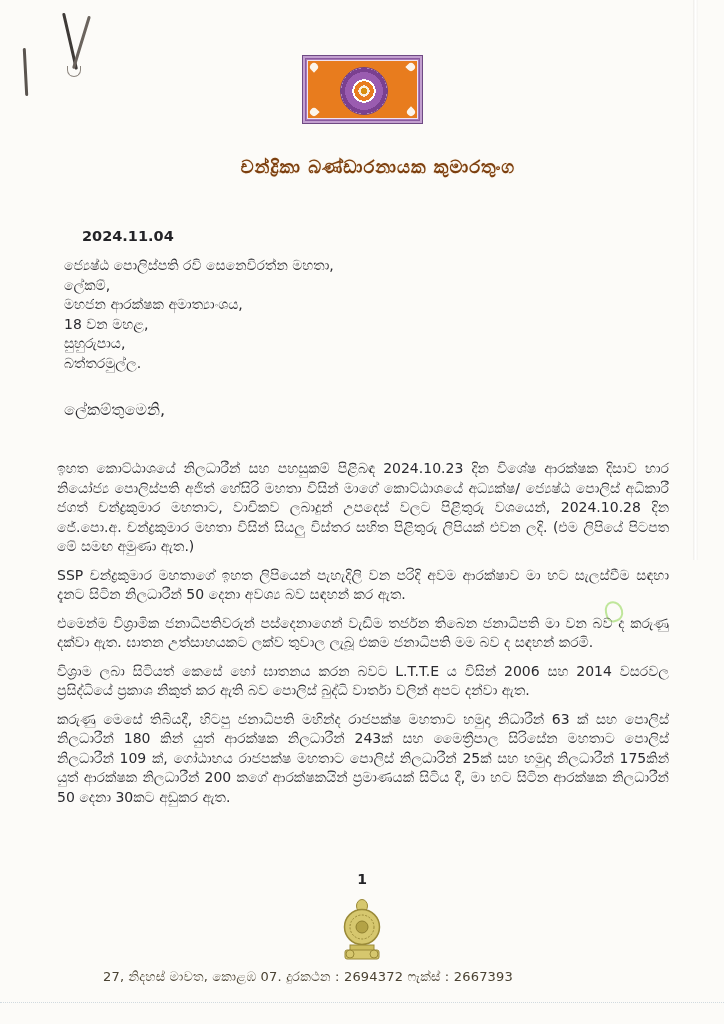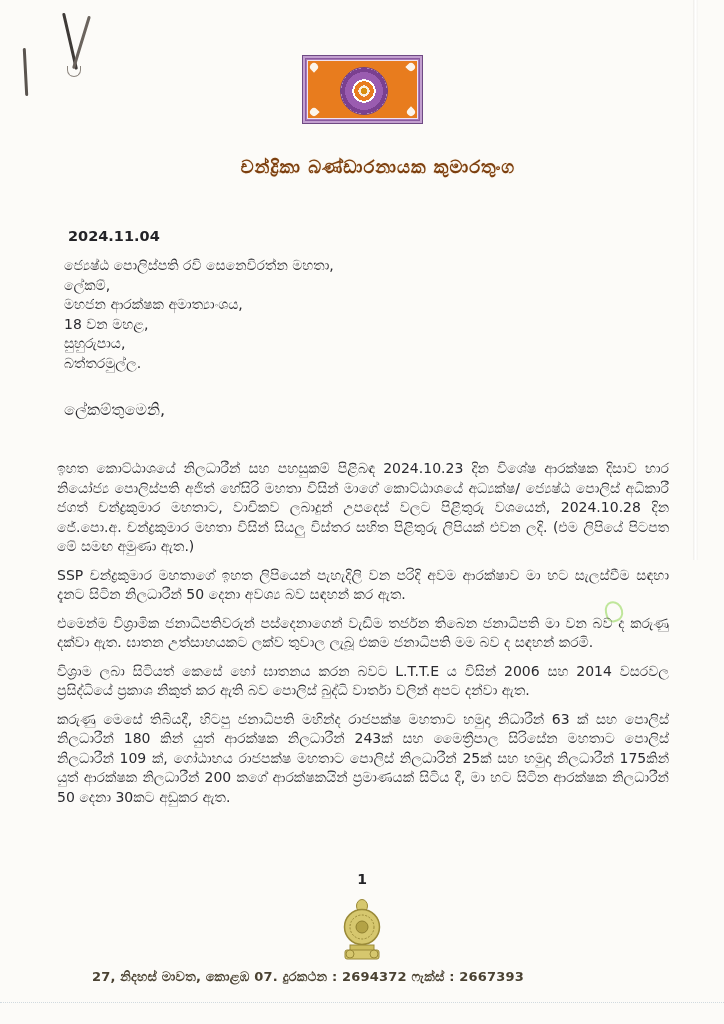--- a/index.html
+++ b/index.html
@@ -54,34 +54,34 @@
       #d89010 0 9%, #f8efe0 9% 17%, #e87c1e 17% 30%, #ffffff 30% 36%,
       #9a5cb0 36% 58%, #7a4090 58% 70%, #cfaede 70% 79%, #8a4ea0 79% 100%);
     border:1px solid #6f4084;
   }
   
   .name{
     position:absolute;left:16px;top:156px;width:724px;text-align:center;
     font-size:18px;font-weight:bold;color:#7b3f10;letter-spacing:1px;
     text-shadow:0 0 1px rgba(200,120,30,.45);
   }
-  .date{position:absolute;left:68px;top:228px;font-size:14.5px;font-weight:bold;color:#232327;}
+  .date{position:absolute;left:82px;top:228px;font-size:14.5px;font-weight:bold;color:#232327;}
   .recipient{position:absolute;left:64px;top:256px;font-size:14px;line-height:19.5px;}
   .salutation{position:absolute;left:64px;top:400px;font-size:16px;}
   .subject{
     position:absolute;left:64px;top:430px;font-size:14.5px;font-weight:bold;
     text-decoration:underline;letter-spacing:.2px;color:#232327;
   }
   .body-text{position:absolute;left:57px;top:459px;width:612px;font-size:14px;line-height:19.5px;text-align:justify;}
   .body-text p{margin:0 0 9px 0;}
   .pageno{position:absolute;left:0;top:871px;width:724px;text-align:center;font-size:14px;font-weight:bold;color:#232327;}
   .emblem{position:absolute;left:50%;top:897px;transform:translateX(-50%);}
   .footer{
     position:absolute;left:0;top:969px;width:616px;text-align:center;
-    font-size:13px;font-weight:bold;color:#4a4232;letter-spacing:.2px;
+    font-size:13px;font-weight:normal;color:#4a4232;letter-spacing:.2px;
   }
 </style>
 </head>
 <body>
 
 <div class="page">
 
   <div class="staple">
     <span class="s1"></span>
       <span class="s2"></span>

